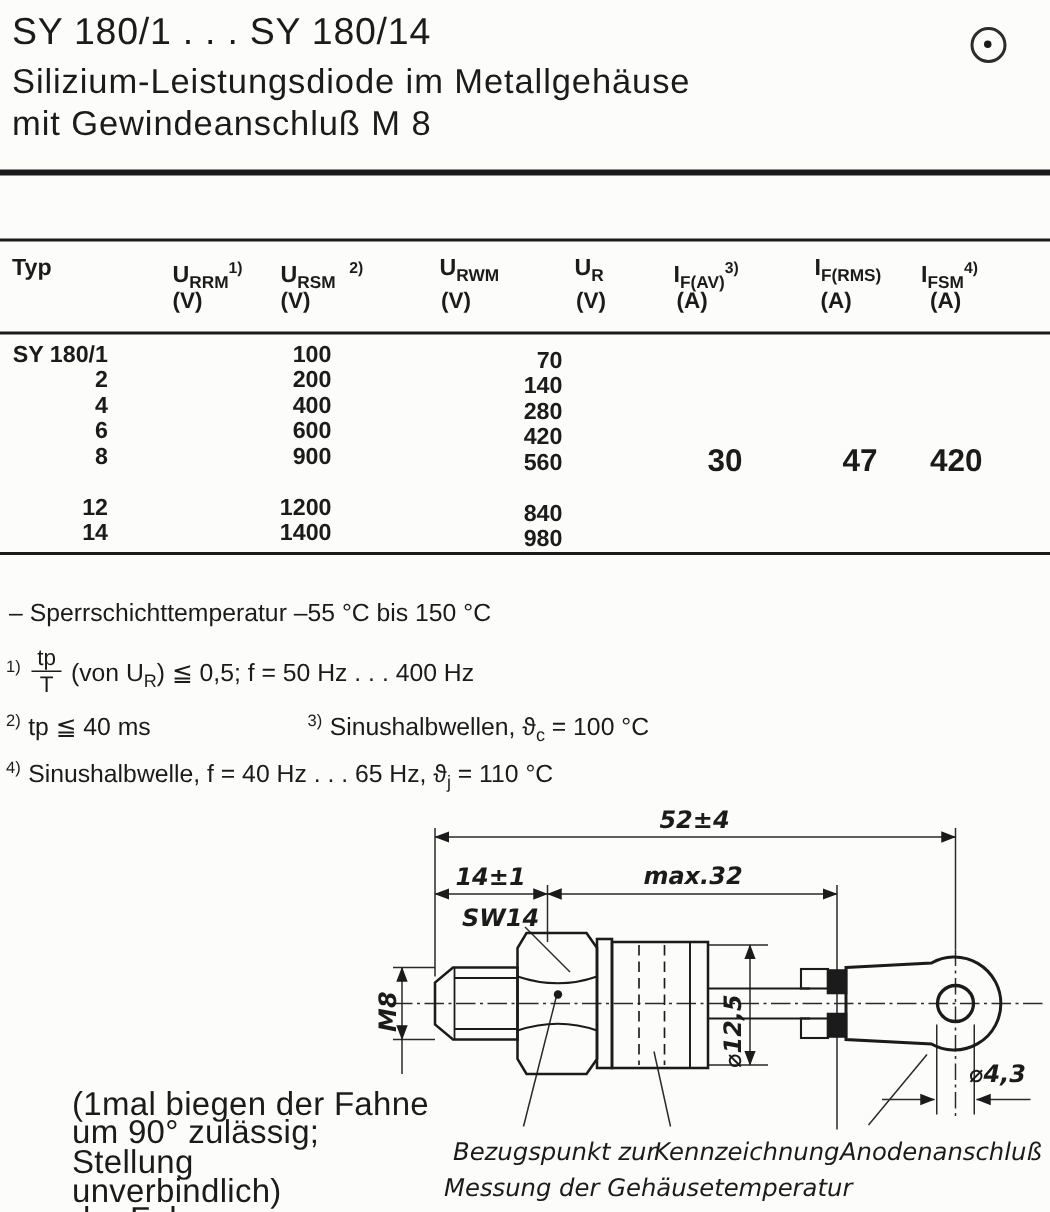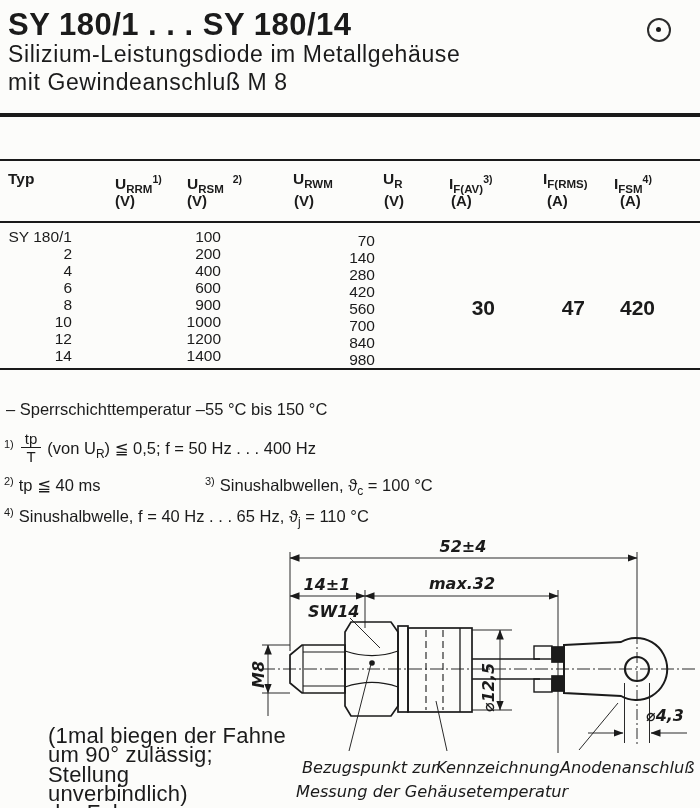--- a/index.html
+++ b/index.html
@@ -2,33 +2,33 @@
 <html><head>
 <meta charset="utf-8">
 <style>
   html,body{margin:0;padding:0;background:#e8e8e4;}
   .page{
     position:relative;width:700px;height:808px;margin:0 auto;
     background:#fcfcfa;color:#1b1b1b;overflow:hidden;
     font-family:"Liberation Sans","DejaVu Sans",sans-serif;
   }
   .abs{position:absolute;}
-  .title{font-size:31px;font-weight:bold;letter-spacing:.5px;white-space:nowrap;}
+  .title{font-size:25px;font-weight:normal;letter-spacing:.5px;white-space:nowrap;}
   .subtitle{font-size:23px;font-weight:400;letter-spacing:.6px;line-height:28px;white-space:nowrap;}
   .rule{position:absolute;left:0;width:700px;background:#1a1a1a;}
   .corner-circle{position:absolute;left:647px;top:18px;width:20px;height:20px;
     border:2px solid #2c2c2c;border-radius:50%;}
   .corner-circle .dot{position:absolute;left:7px;top:7px;width:5px;height:5px;
     background:#1b1b1b;border-radius:50%;}
   .th{position:absolute;font-weight:bold;font-size:15.5px;line-height:20px;white-space:nowrap;}
   .th sub{font-size:11.5px;vertical-align:-4px;}
   .th sup{font-size:10.5px;vertical-align:6px;}
   .th sup.gap{margin-left:9px;}
   .unit{position:absolute;font-weight:bold;font-size:15px;white-space:nowrap;}
-  .trow{position:absolute;left:8px;width:684px;height:17px;font-size:15.5px;font-weight:normal;}
+  .trow{position:absolute;left:8px;width:684px;height:17px;font-size:15.5px;font-weight:bold;}
   .cell{position:absolute;text-align:right;white-space:nowrap;}
   .cell-typ{left:0;width:64px;}
   .cell-v1{left:130px;width:83px;}
   .cell-v2{left:282px;width:85px;top:4px;}
   .shared-val{position:absolute;font-size:21px;font-weight:bold;text-align:right;white-space:nowrap;}
   .note{position:absolute;font-size:16.5px;white-space:nowrap;}
   .note sup{font-size:11px;vertical-align:6px;margin-right:5px;}
   .note sub{font-size:12px;vertical-align:-4px;}
   .frac{display:inline-block;vertical-align:middle;text-align:center;margin:0 6px 4px 2px;}
   .frac .ftop{display:block;font-size:15px;line-height:17px;padding:0 4px;
@@ -96,25 +96,20 @@
   <div class="trow" style="top:279px">
     <span class="cell cell-typ">6</span>
     <span class="cell cell-v1">600</span>
     <span class="cell cell-v2">420</span>
   </div>
   <div class="trow" style="top:296px">
     <span class="cell cell-typ">8</span>
     <span class="cell cell-v1">900</span>
     <span class="cell cell-v2">560</span>
   </div>
-  <div class="trow" style="top:313px">
-    <span class="cell cell-typ">10</span>
-    <span class="cell cell-v1">1000</span>
-    <span class="cell cell-v2">700</span>
-  </div>
   <div class="trow" style="top:330px">
     <span class="cell cell-typ">12</span>
     <span class="cell cell-v1">1200</span>
     <span class="cell cell-v2">840</span>
   </div>
   <div class="trow" style="top:347px">
     <span class="cell cell-typ">14</span>
     <span class="cell cell-v1">1400</span>
     <span class="cell cell-v2">980</span>
   </div>

